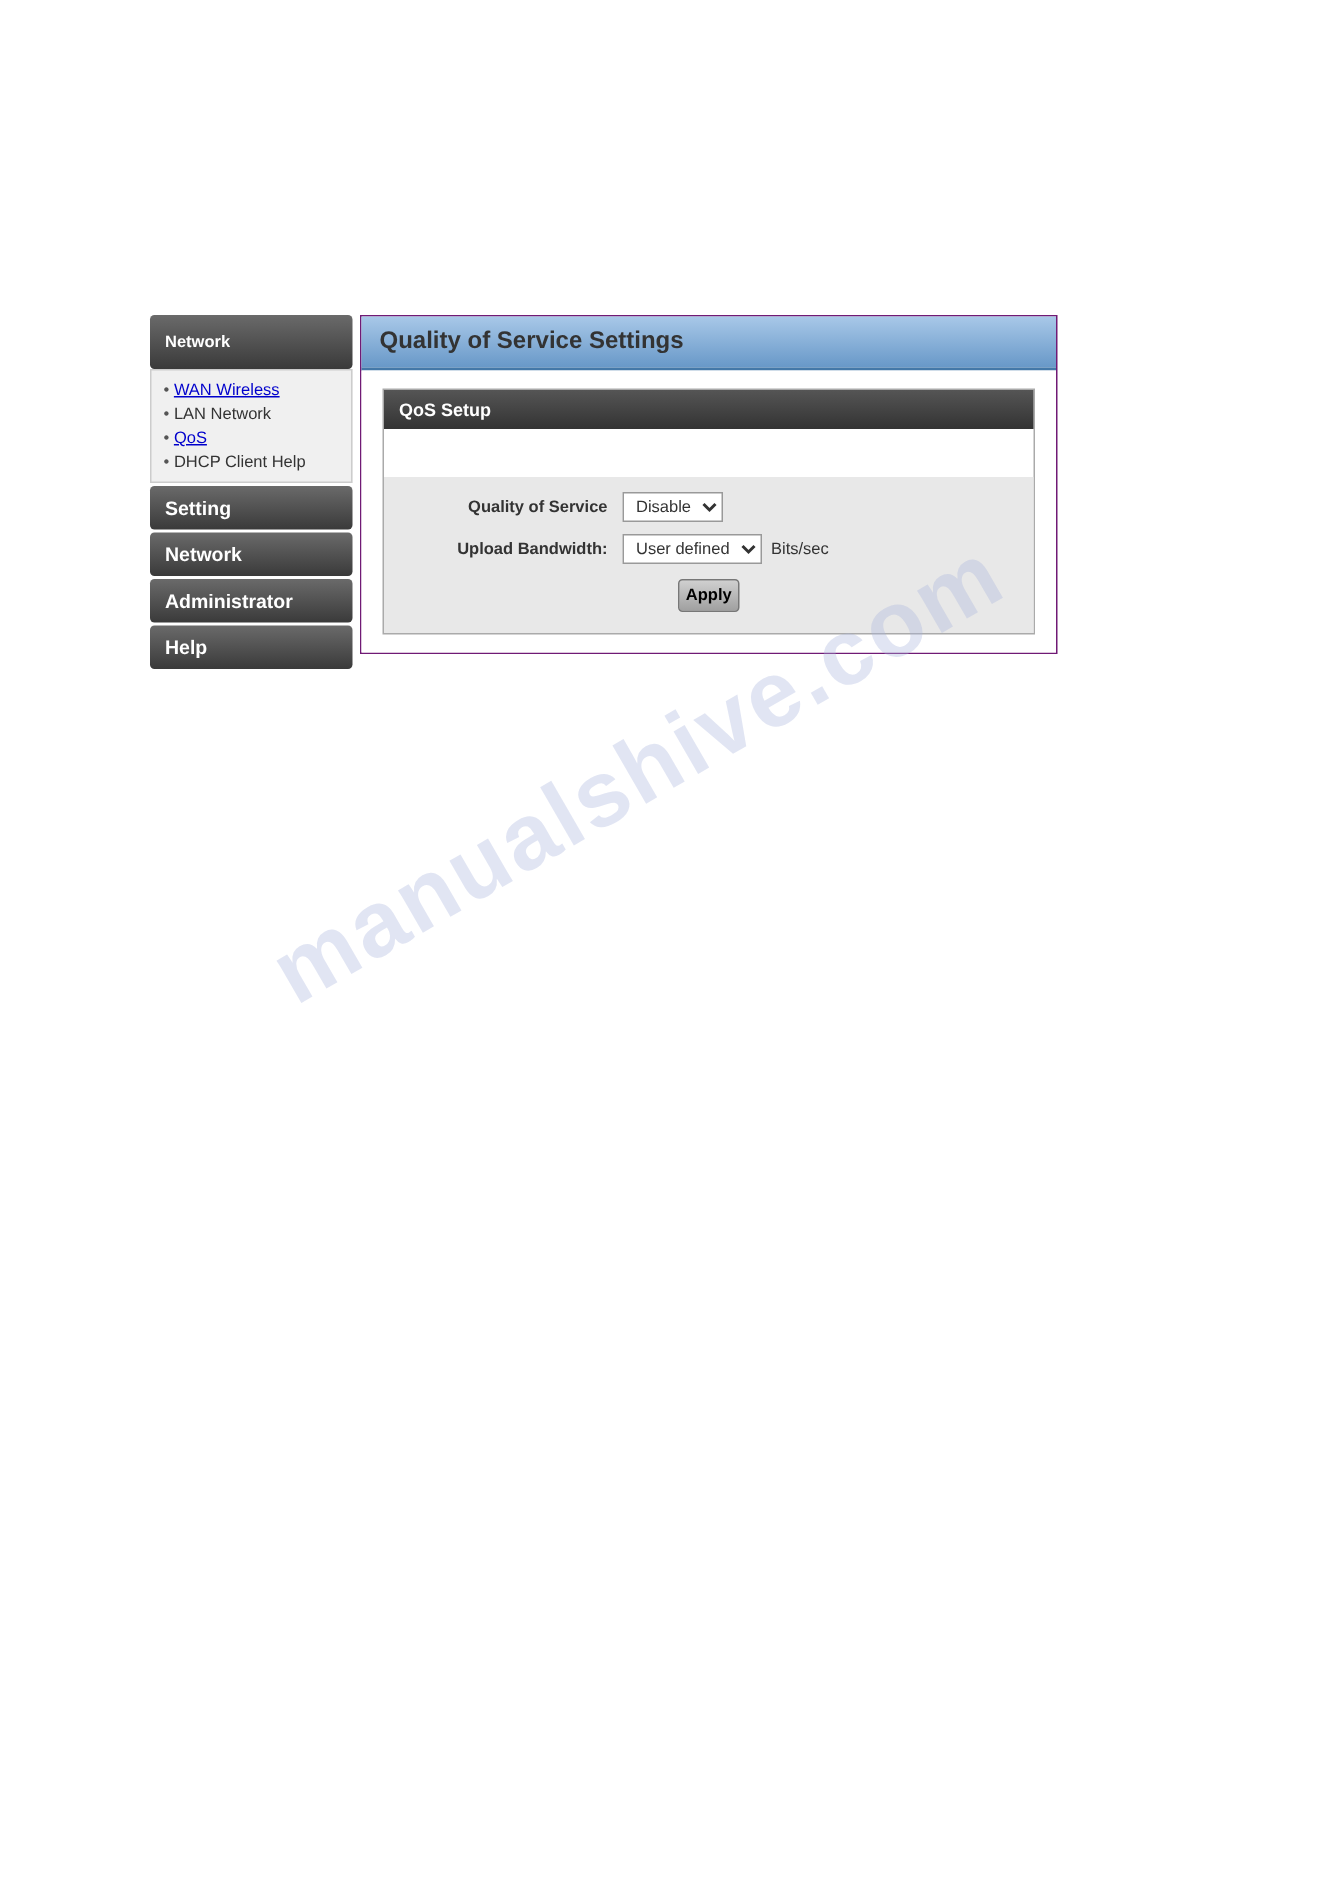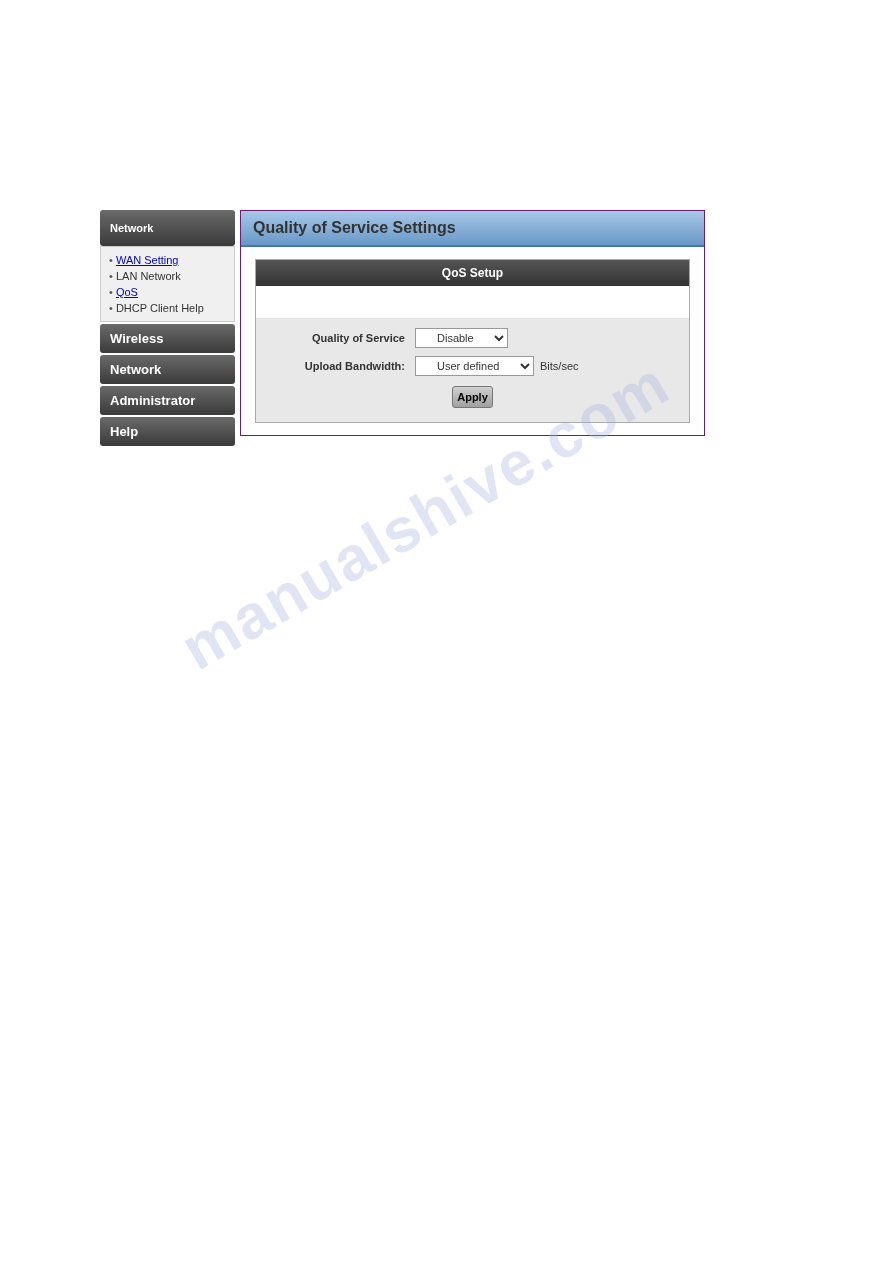--- a/index.html
+++ b/index.html
@@ -117,21 +117,20 @@
     .qos-setup-container {
       border: 1px solid #aaaaaa;
     }
 
     .qos-setup-header {
       background: linear-gradient(to bottom, #555555, #333333);
       color: #ffffff;
       font-size: 12px;
       font-weight: bold;
       padding: 6px 10px;
-      text-align: center;
     }
 
     .qos-setup-body {
       background: #e8e8e8;
       padding: 10px 14px 14px 14px;
       margin-top: 32px;
     }
 
     .form-row {
       display: flex;
@@ -149,21 +148,21 @@
     }
 
     .form-control {
       display: flex;
       align-items: center;
       gap: 6px;
     }
 
     select {
       font-size: 11px;
-      padding: 2px 17px;
+      padding: 2px 4px;
       border: 1px solid #999;
       background: #ffffff;
       color: #333;
       cursor: pointer;
     }
 
     .bits-label {
       font-size: 11px;
       color: #333;
     }
@@ -204,36 +203,36 @@
 <body>
 
 <div class="page-wrapper">
 
   <div class="sidebar">
 
     <div class="sidebar-section">
       <div class="sidebar-header">Network</div>
       <div class="sidebar-items">
         <div class="sidebar-item">
-          <a href="#">WAN Setting</a>
+          <a href="#">WAN Wireless</a>
         </div>
         <div class="sidebar-item">
           <span>LAN Network</span>
         </div>
         <div class="sidebar-item">
           <a href="#">QoS</a>
         </div>
         <div class="sidebar-item">
           <span>DHCP Client Help</span>
         </div>
       </div>
     </div>
 
     <div class="sidebar-section">
-      <button class="sidebar-btn">Wireless</button>
+      <button class="sidebar-btn">Setting</button>
     </div>
 
     <div class="sidebar-section">
       <button class="sidebar-btn">Network</button>
     </div>
 
     <div class="sidebar-section">
       <button class="sidebar-btn">Administrator</button>
     </div>
 

